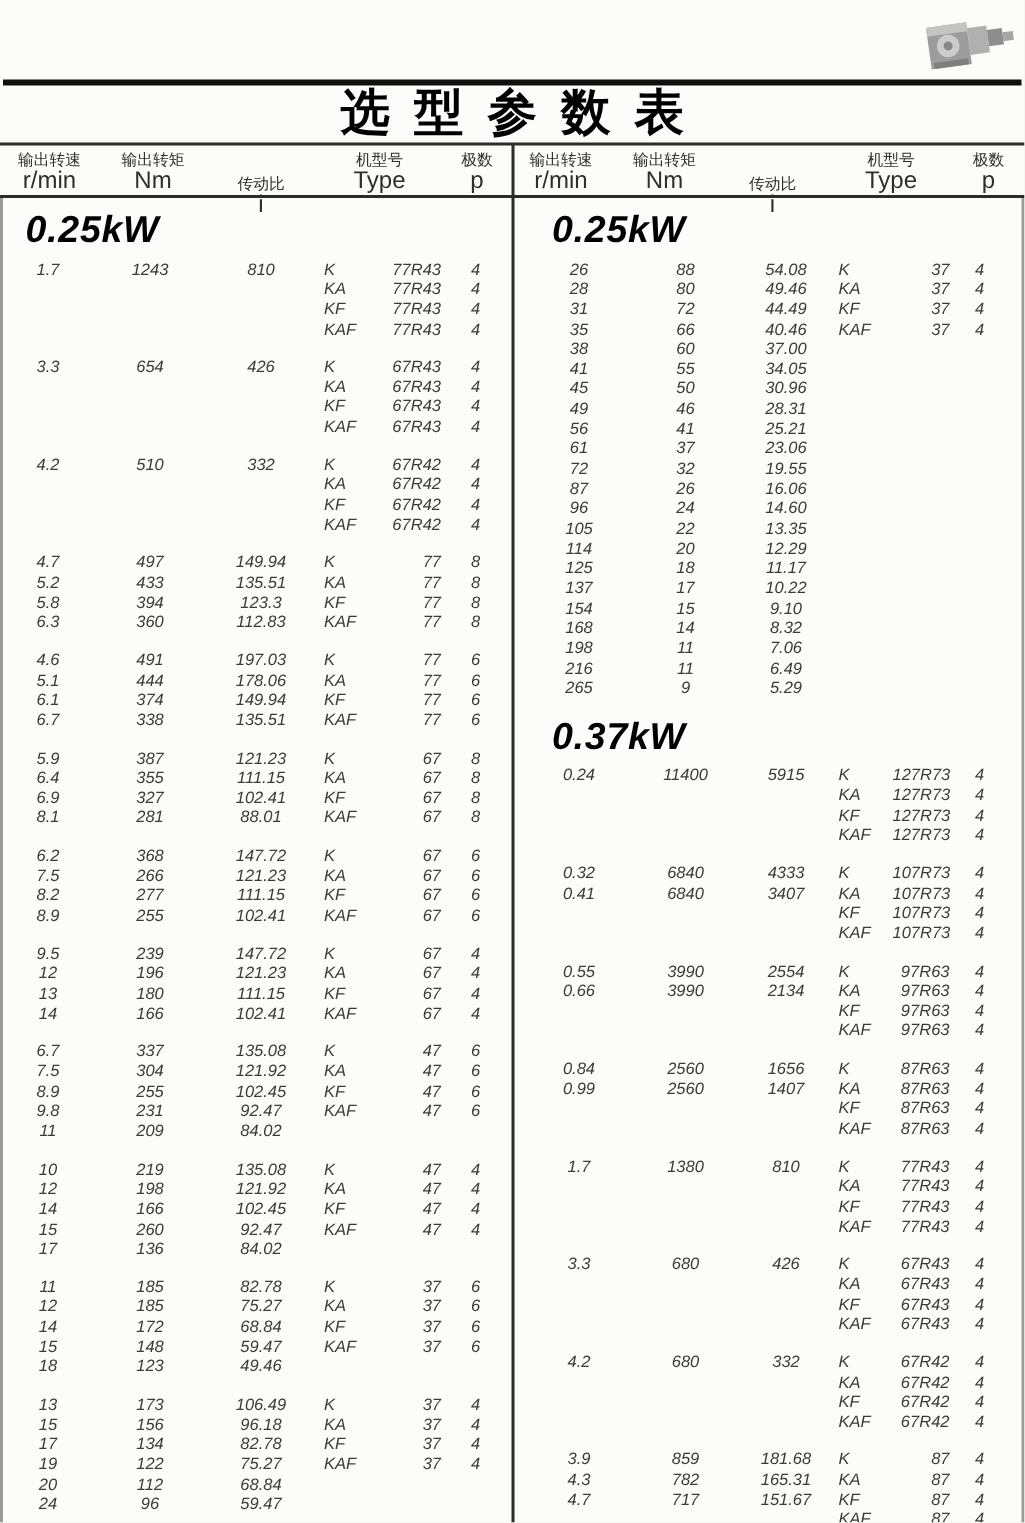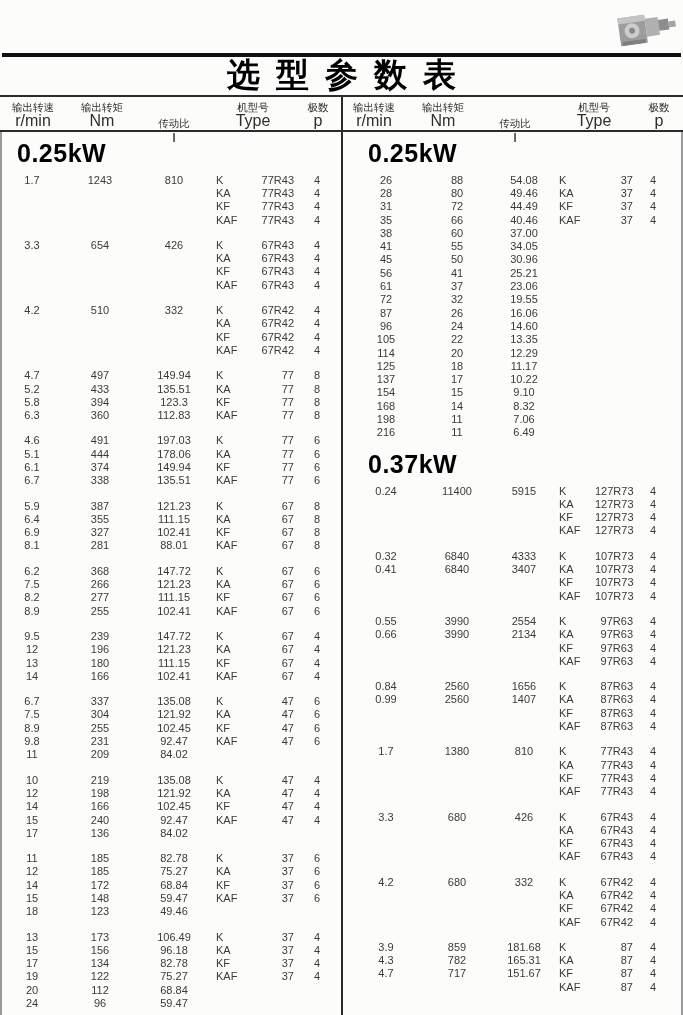--- a/index.html
+++ b/index.html
@@ -26,21 +26,21 @@
   }
   
   .thead{position:absolute;top:98px;left:0;right:0;height:32px;display:flex;}
   .header-group{width:341px;display:flex;align-items:center;}
   .header-group.right{width:340px;}
   .hcell{display:flex;flex-direction:column;align-items:center;justify-content:center;
          font-size:10.5px;line-height:13.5px;color:#2e2e2e;}
   .hc1{width:66px;} .hc2{width:72px;} .hc3{width:72px;margin-top:32px;} .hc4{width:86px;} .hc5{width:44px;}
   .hcell .unit{font-size:16px;}
   
-  .tbody{position:absolute;top:133px;left:0;right:0;bottom:0;display:flex;overflow:hidden;}
+  .tbody{position:absolute;top:133px;left:0;right:0;bottom:0;display:flex;overflow:hidden;font-style:italic;}
   .panel{width:341px;overflow:hidden;box-sizing:border-box;}
   .panel-right{width:342px;padding-left:10px;}
   .power-heading{font-size:25px;line-height:26px;font-weight:bold;color:#000;
                  margin:7px 0 7px 17px;letter-spacing:0.5px;}
   .group{margin-bottom:12px;}
   .row{display:flex;height:13.3px;align-items:center;font-size:11px;color:#3a3a3a;}
   .c{flex:0 0 auto;white-space:pre;}
   
   .panel-left .speed{width:64px;text-align:center;}
   .panel-left .torque{width:72px;text-align:center;}
@@ -467,21 +467,21 @@
           <div class="row">
             <span class="c speed">14</span>
             <span class="c torque">166</span>
             <span class="c ratio">102.45</span>
             <span class="c prefix">KF</span>
             <span class="c model">47</span>
             <span class="c poles">4</span>
           </div>
           <div class="row">
             <span class="c speed">15</span>
-            <span class="c torque">240</span>
+            <span class="c torque">260</span>
             <span class="c ratio">92.47</span>
             <span class="c prefix">KAF</span>
             <span class="c model">47</span>
             <span class="c poles">4</span>
           </div>
           <div class="row">
             <span class="c speed">17</span>
             <span class="c torque">136</span>
             <span class="c ratio">84.02</span>
             <span class="c prefix"></span>
@@ -635,20 +635,28 @@
           </div>
           <div class="row">
             <span class="c speed">45</span>
             <span class="c torque">50</span>
             <span class="c ratio">30.96</span>
             <span class="c prefix"></span>
             <span class="c model"></span>
             <span class="c poles"></span>
           </div>
           <div class="row">
+            <span class="c speed">49</span>
+            <span class="c torque">46</span>
+            <span class="c ratio">28.31</span>
+            <span class="c prefix"></span>
+            <span class="c model"></span>
+            <span class="c poles"></span>
+          </div>
+          <div class="row">
             <span class="c speed">56</span>
             <span class="c torque">41</span>
             <span class="c ratio">25.21</span>
             <span class="c prefix"></span>
             <span class="c model"></span>
             <span class="c poles"></span>
           </div>
           <div class="row">
             <span class="c speed">61</span>
             <span class="c torque">37</span>
@@ -734,20 +742,28 @@
             <span class="c torque">11</span>
             <span class="c ratio">7.06</span>
             <span class="c prefix"></span>
             <span class="c model"></span>
             <span class="c poles"></span>
           </div>
           <div class="row">
             <span class="c speed">216</span>
             <span class="c torque">11</span>
             <span class="c ratio">6.49</span>
+            <span class="c prefix"></span>
+            <span class="c model"></span>
+            <span class="c poles"></span>
+          </div>
+          <div class="row">
+            <span class="c speed">265</span>
+            <span class="c torque">9</span>
+            <span class="c ratio">5.29</span>
             <span class="c prefix"></span>
             <span class="c model"></span>
             <span class="c poles"></span>
           </div>
         </div>
         <div class="power-heading">0.37kW</div>
         <div class="group">
           <div class="row">
             <span class="c speed">0.24</span>
             <span class="c torque">11400</span>

